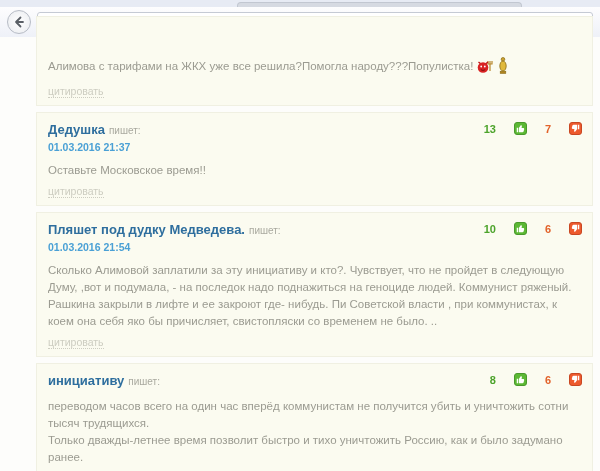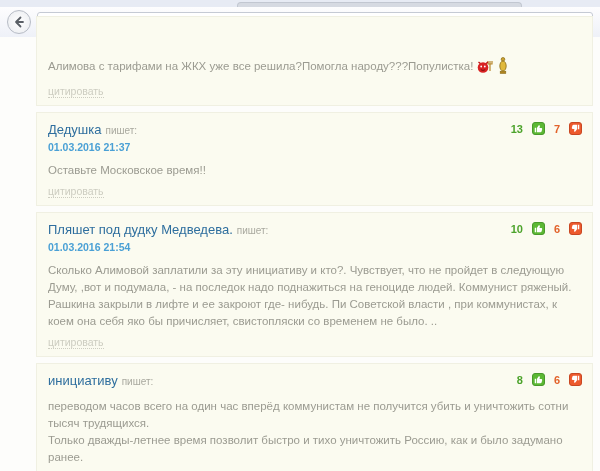--- a/index.html
+++ b/index.html
@@ -54,27 +54,27 @@
 
   
   .page { height:434px; background:#fdfdfb; padding:1px 7px 0 36px; }
 
   .comment {
     background:#fbfbf0; border:1px solid #f0f0e2;
     padding:7px 11px 5px; margin-bottom:6px; position:relative;
   }
   .comment.partial { margin-top:-22px; padding-top:40px; }
 
-  .author { color:#2e6e9e; font-weight:normal; font-size:13px; text-decoration:none; }
+  .author { color:#2e6e9e; font-weight:bold; font-size:13px; text-decoration:none; }
   .writes { color:#a9a99f; font-size:10px; margin-left:4px; }
   .date  { color:#4aa0d5; font-size:10.5px; margin-top:3px;font-weight:bold; }
 
   .votes {
     position:absolute; right:10px; top:9px;
-    display:flex; align-items:center; gap:9px;
+    display:flex; align-items:center; gap:18px;
     font-size:11px; font-weight:bold;
   }
   .up-n   { color:#4ca32b; }
   .down-n { color:#e2622a; }
   .badge {
     width:13px; height:13px; border-radius:3px;
     display:flex; align-items:center; justify-content:center; cursor:pointer;
   }
   .badge.up   { background:#5cb834; border:1px solid #49992c; }
   .badge.down { background:#ed5a2d; border:1px solid #c84722; }

